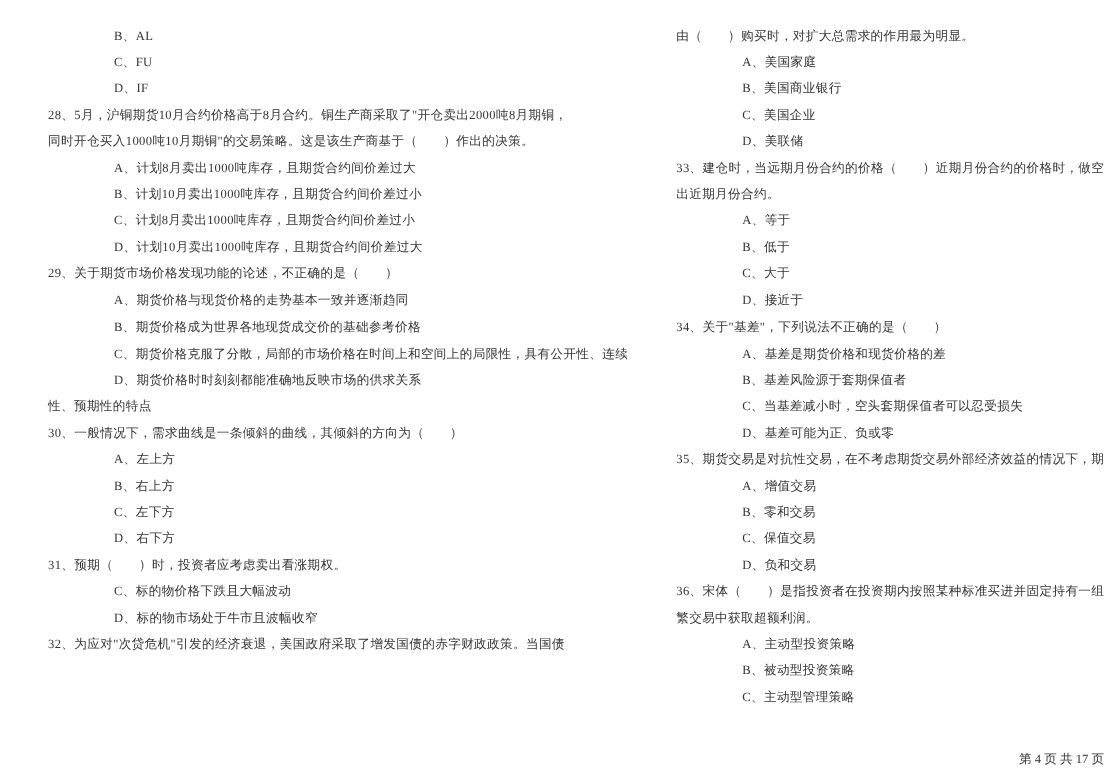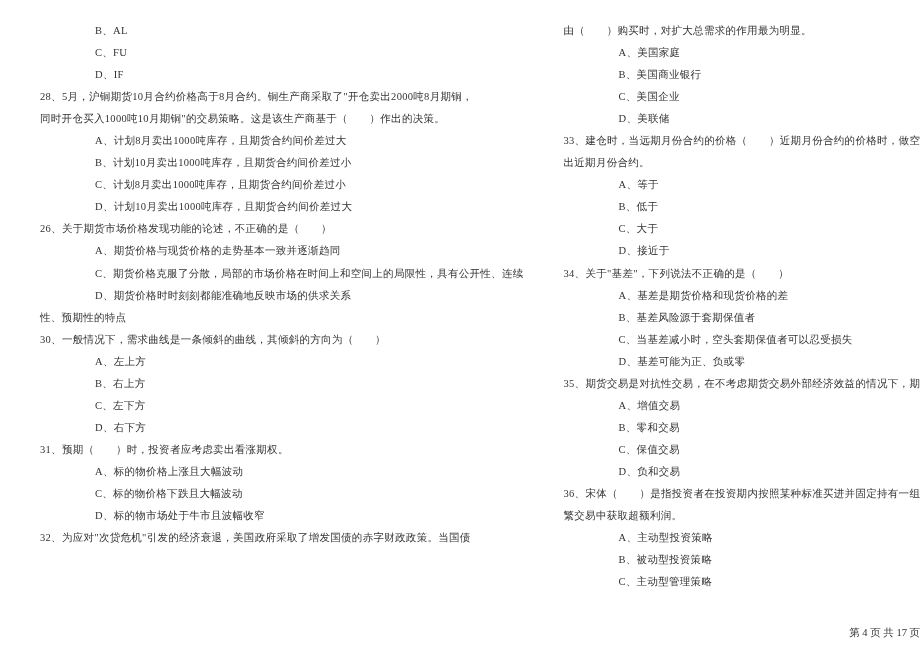--- a/index.html
+++ b/index.html
@@ -51,34 +51,34 @@
     <div class="line indent-opt">C、FU</div>
     <div class="line indent-opt">D、IF</div>
 
     <div class="line indent-q">28、5月，沪铜期货10月合约价格高于8月合约。铜生产商采取了"开仓卖出2000吨8月期铜，</div>
     <div class="line cont">同时开仓买入1000吨10月期铜"的交易策略。这是该生产商基于（　　）作出的决策。</div>
     <div class="line indent-opt">A、计划8月卖出1000吨库存，且期货合约间价差过大</div>
     <div class="line indent-opt">B、计划10月卖出1000吨库存，且期货合约间价差过小</div>
     <div class="line indent-opt">C、计划8月卖出1000吨库存，且期货合约间价差过小</div>
     <div class="line indent-opt">D、计划10月卖出1000吨库存，且期货合约间价差过大</div>
 
-    <div class="line indent-q">26、关于期货市场价格发现功能的论述，不正确的是（　　）</div>
+    <div class="line indent-q">29、关于期货市场价格发现功能的论述，不正确的是（　　）</div>
     <div class="line indent-opt">A、期货价格与现货价格的走势基本一致并逐渐趋同</div>
+    <div class="line indent-opt">B、期货价格成为世界各地现货成交价的基础参考价格</div>
     <div class="line indent-opt">C、期货价格克服了分散，局部的市场价格在时间上和空间上的局限性，具有公开性、连续</div>
     <div class="line indent-opt">D、期货价格时时刻刻都能准确地反映市场的供求关系</div>
     <div class="line cont">性、预期性的特点</div>
 
     <div class="line indent-q">30、一般情况下，需求曲线是一条倾斜的曲线，其倾斜的方向为（　　）</div>
     <div class="line indent-opt">A、左上方</div>
     <div class="line indent-opt">B、右上方</div>
     <div class="line indent-opt">C、左下方</div>
     <div class="line indent-opt">D、右下方</div>
 
     <div class="line indent-q">31、预期（　　）时，投资者应考虑卖出看涨期权。</div>
-    <div class="line indent-opt">A、标的物价格上涨且大幅波动</div>
     <div class="line indent-opt">C、标的物价格下跌且大幅波动</div>
     <div class="line indent-opt">D、标的物市场处于牛市且波幅收窄</div>
 
     <div class="line indent-q">32、为应对"次贷危机"引发的经济衰退，美国政府采取了增发国债的赤字财政政策。当国债</div>
   </div>
 
   <div class="column col-right">
     <div class="line cont">由（　　）购买时，对扩大总需求的作用最为明显。</div>
     <div class="line indent-opt">A、美国家庭</div>
     <div class="line indent-opt">B、美国商业银行</div>

